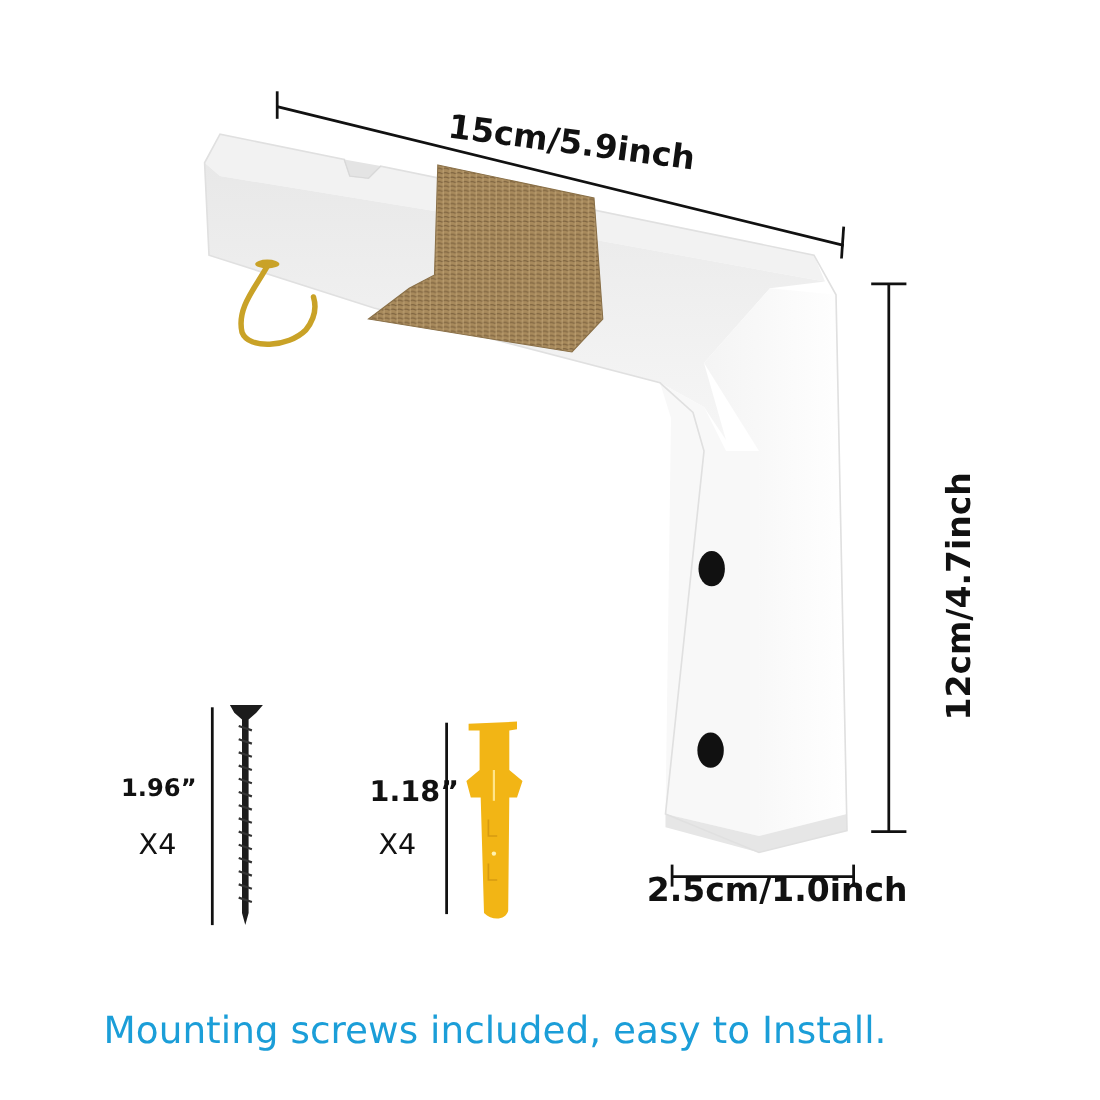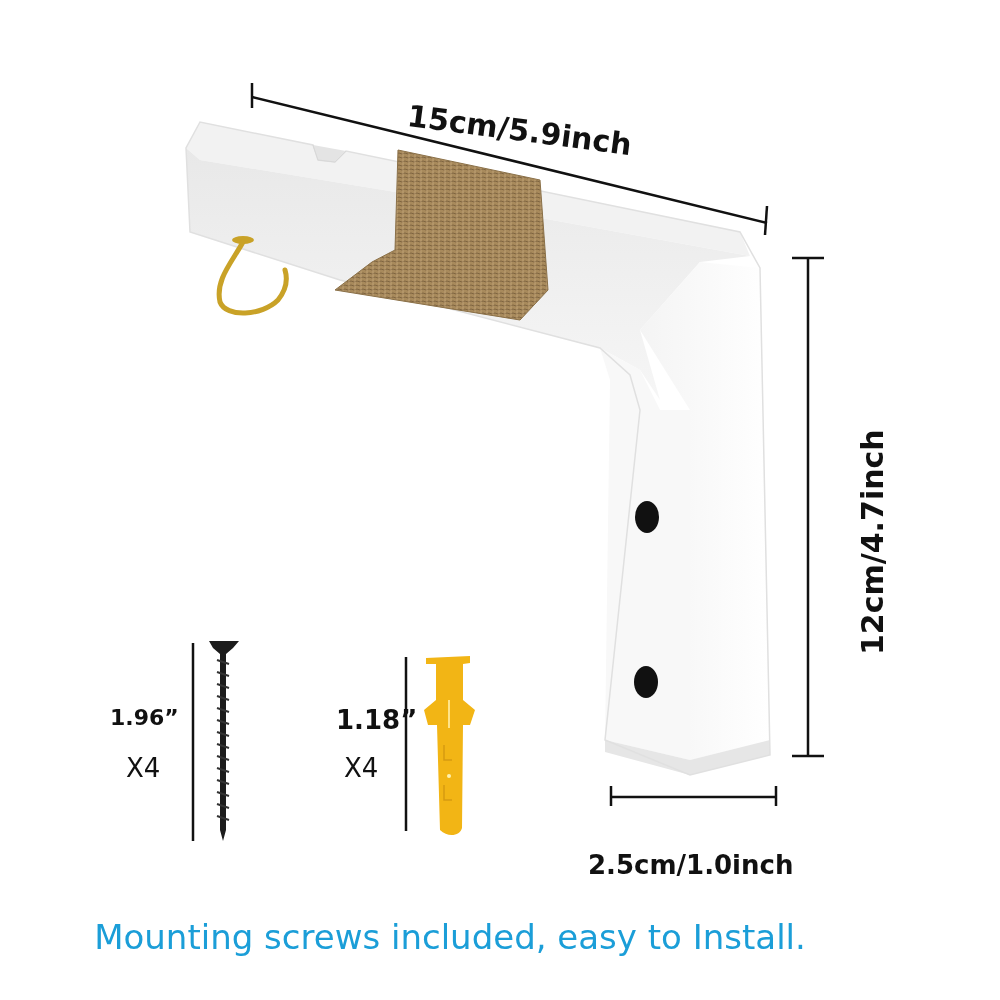--- a/index.html
+++ b/index.html
@@ -2,21 +2,21 @@
 <html><head>
   <meta charset="utf-8">
   <style>
     html, body { margin: 0; padding: 0; background: #ffffff; }
     body { width: 1000px; height: 1000px; position: relative; overflow: hidden; font-family: "DejaVu Sans", sans-serif; }
     .abs { position: absolute; }
     .scene { position: absolute; left: 0; top: 0; width: 1000px; height: 1000px; }
     .dim-text { color: #111; font-weight: bold; }
     .top-dim { left: 410px; top: 98px; font-size: 30px; transform: rotate(7.5deg); transform-origin: left top; white-space: nowrap; }
     .right-dim { left: 855px; top: 655px; font-size: 30px; transform: rotate(-90deg); transform-origin: left top; white-space: nowrap; }
-    .bottom-dim { left: 588px; top: 850px; font-size: 26px; white-space: nowrap; }
+    .bottom-dim { left: 588px; top: 792px; font-size: 30px; white-space: nowrap; }
     .screw-len { left: 110px; top: 705px; font-size: 22px; }
     .screw-qty { left: 126px; top: 753px; font-size: 26px; font-weight: normal; }
     .anchor-len { left: 336px; top: 705px; font-size: 26px; text-align: right; }
     .anchor-qty { left: 344px; top: 753px; font-size: 26px; font-weight: normal; }
     .caption { left: 0; width: 900px; top: 917px; text-align: center; font-size: 34px; color: #1b9ed8; font-family: "DejaVu Sans", sans-serif; }
   </style>
 </head>
 <body>
 
 <svg class="scene" viewBox="0 0 1000 1000">

